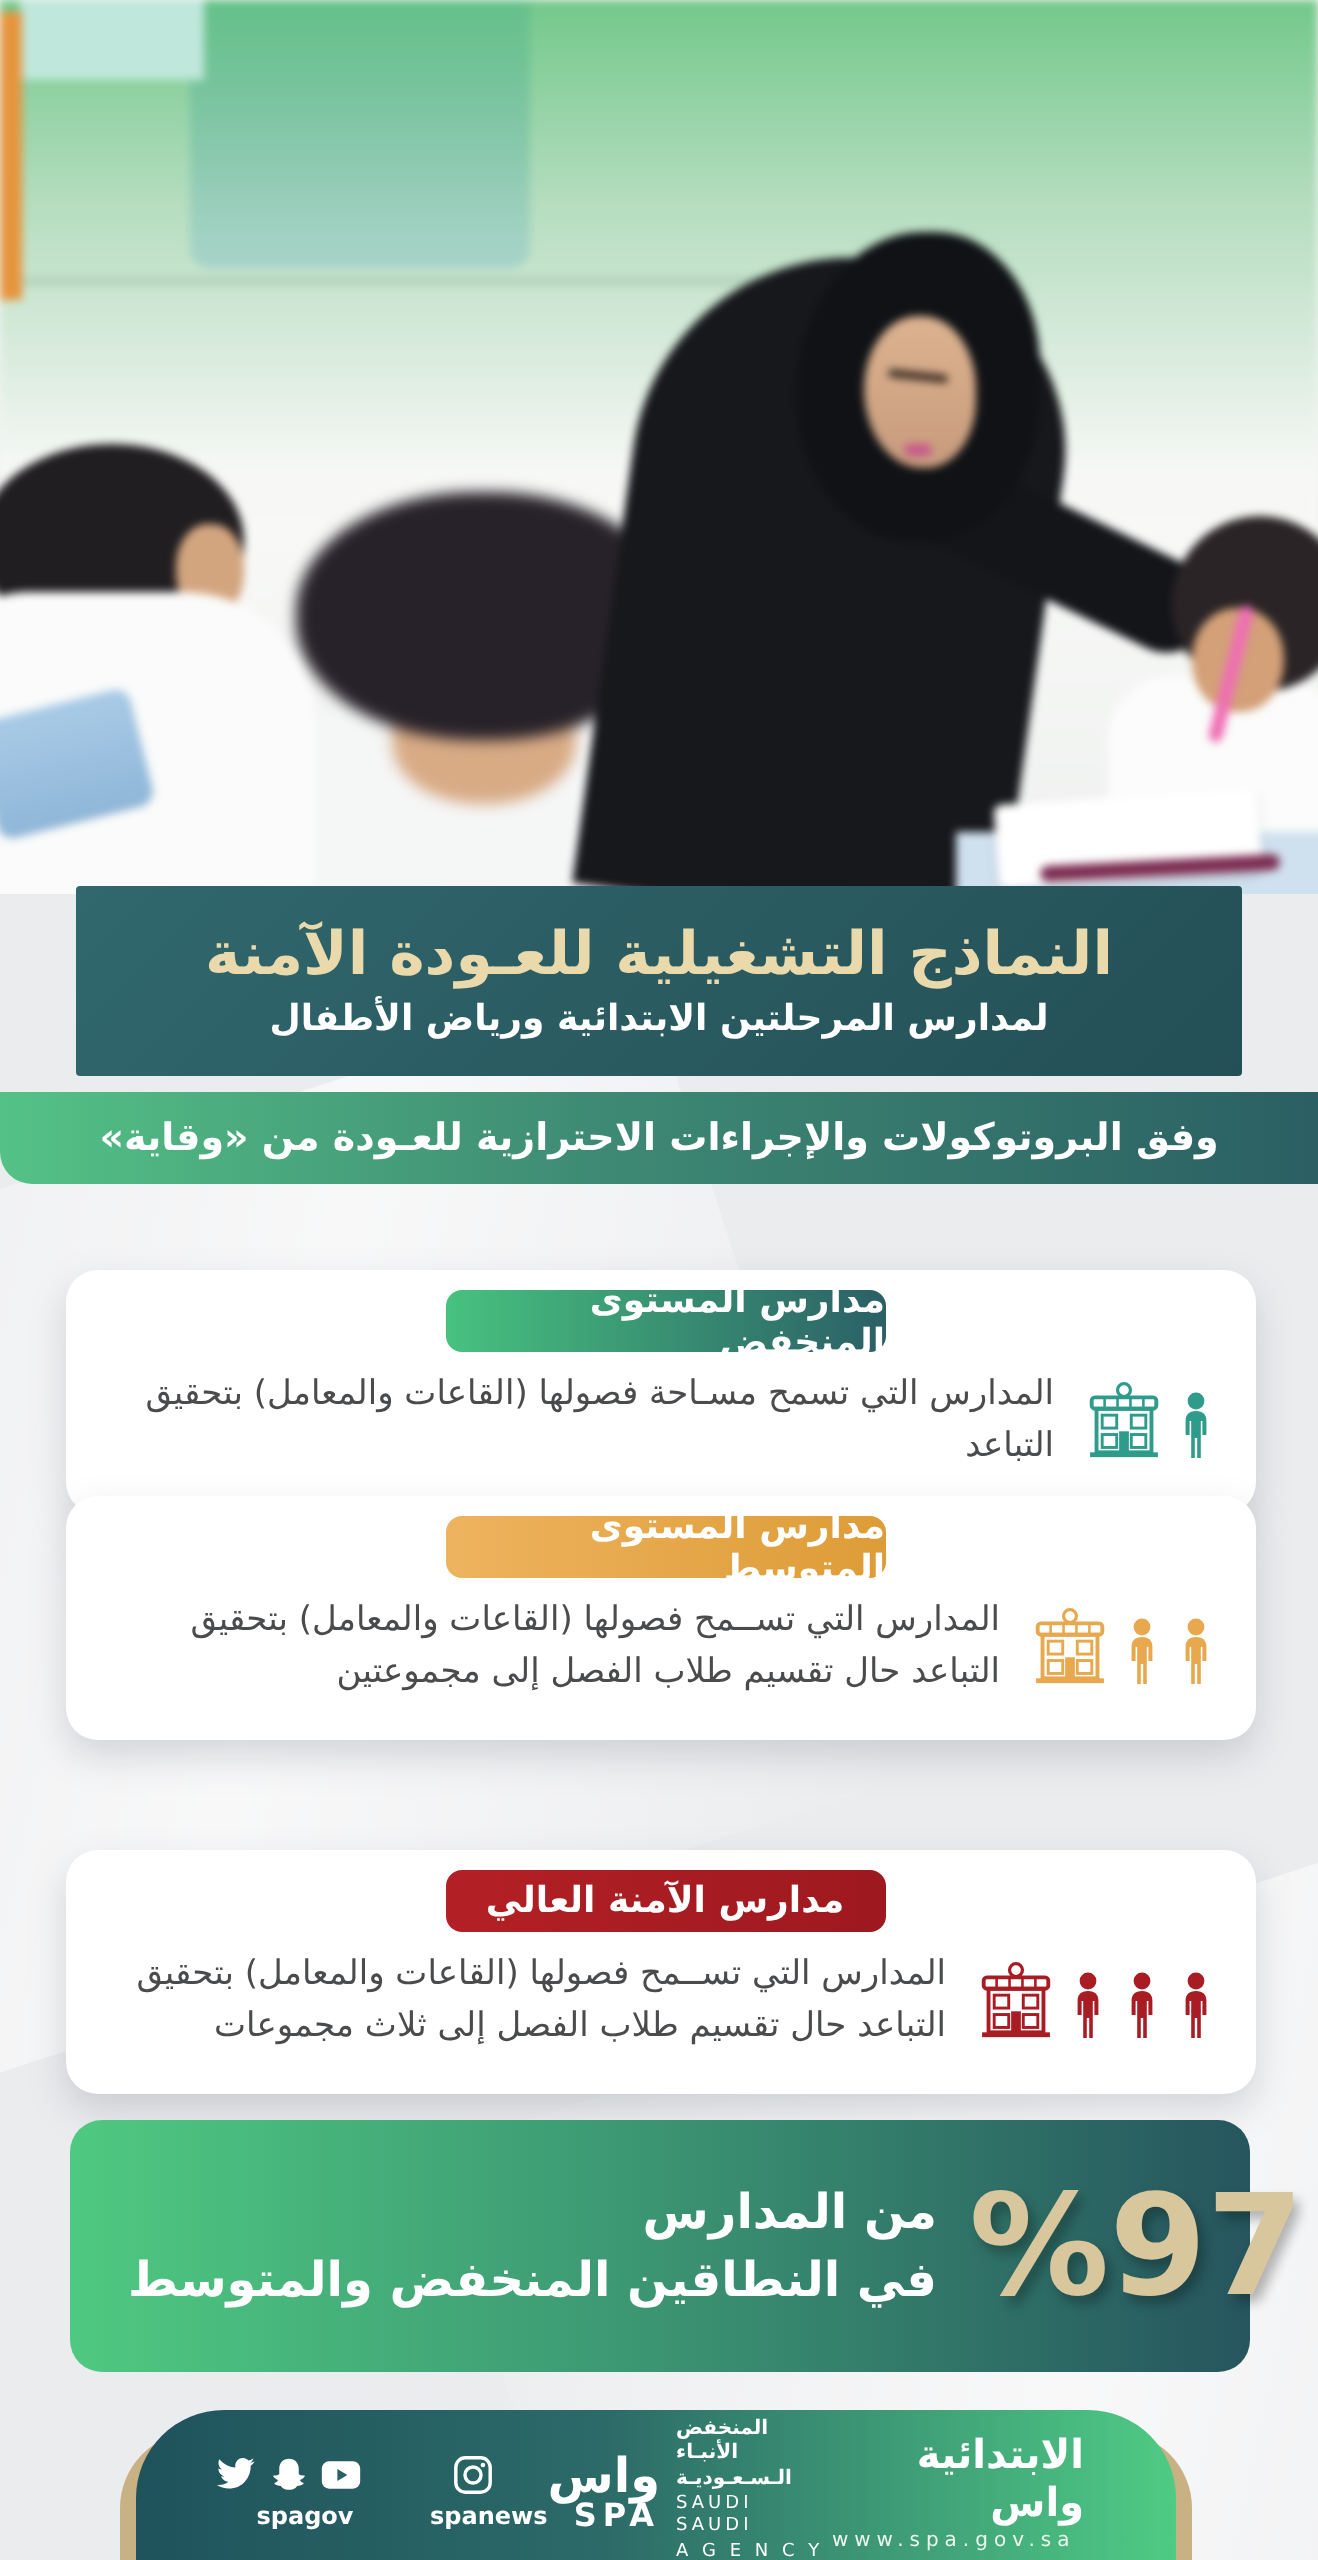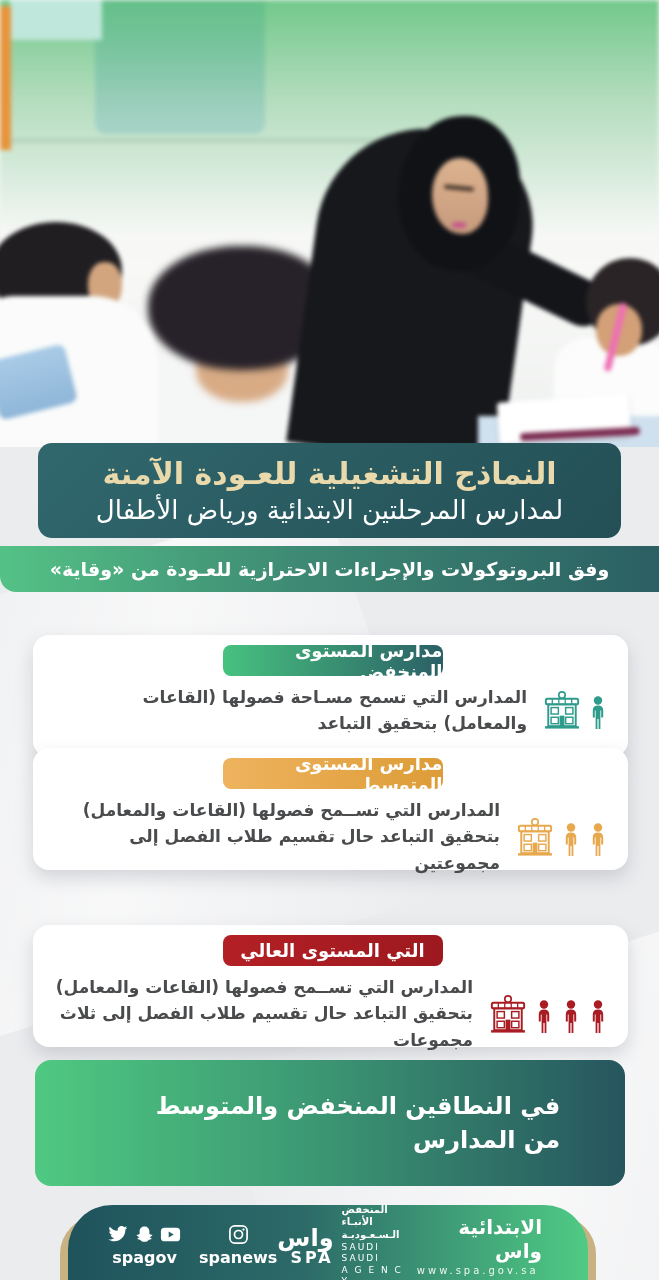--- a/index.html
+++ b/index.html
@@ -39,45 +39,45 @@
   .k2-body { position:absolute; left:126px; top:352px; width:240px; height:96px; background:#f5f6f6; border-radius:60px 60px 0 0; filter:blur(2px); }
   .k3-hair { position:absolute; left:586px; top:258px; width:88px; height:88px; background:#2a2426; border-radius:50%; }
   .k3-face { position:absolute; left:596px; top:304px; width:46px; height:52px; background:#d3a078; border-radius:48%; }
   .k3-body { position:absolute; left:554px; top:338px; width:122px; height:112px; background:#fbfcfb; border-radius:32px 42px 0 0; }
   .pencil { position:absolute; left:612px; top:302px; width:7px; height:70px; background:#ef6fb4; border-radius:4px; transform:rotate(14deg); }
   .desk-right { position:absolute; left:478px; top:416px; width:200px; height:42px; background:#cfe0ee; }
   .paper { position:absolute; left:498px; top:398px; width:132px; height:42px; background:#ffffff; border-radius:4px; transform:rotate(-4deg); box-shadow:0 2px 4px rgba(0,0,0,.15); }
   .notebook-edge { position:absolute; left:520px; top:430px; width:120px; height:8px; background:#7c2d52; border-radius:4px; transform:rotate(-3deg); }
 
   
-  .title-panel { position:absolute; left:38px; top:443px; width:583px; height:95px; border-radius:14px;
+  .title-panel { position:absolute; left:38px; top:443px; width:583px; height:95px; border-radius:2px;
     background:linear-gradient(135deg,#30686e 0%,#234f55 100%);
     display:flex; flex-direction:column; align-items:center; justify-content:center; gap:5px; }
   .title-main { color:#ead9ab; font-size:30px; font-weight:bold; line-height:1.1; }
-  .title-sub { color:#ffffff; font-size:26px; font-weight:normal; }
+  .title-sub { color:#ffffff; font-size:18px; font-weight:bold; }
 
   
   .band { position:absolute; left:0; top:546px; width:659px; height:46px;
     background:linear-gradient(to left,#2b5f63 0%,#3e8a74 55%,#54c286 100%);
     border-radius:0 0 0 16px;
     display:flex; align-items:center; justify-content:center; }
   .band-text { color:#ffffff; font-size:19px; font-weight:bold; }
 
   
   .card { position:absolute; left:33px; width:595px; height:122px; background:#ffffff; border-radius:16px;
     box-shadow:0 8px 18px rgba(120,125,135,.28); padding:10px 18px 10px 22px; }
   .card-low { top:635px; } .card-mid { top:748px; } .card-high { top:925px; }
   .badge { margin:0 auto; width:220px; height:31px; border-radius:8px; display:flex; align-items:center; justify-content:center;
     color:#fff; font-size:18px; font-weight:bold; }
   .badge-low  { background:linear-gradient(to left,#2b5f66 0%,#47c27f 100%); }
   .badge-mid  { background:linear-gradient(to left,#dd9c37 0%,#eeb35e 100%); }
   .badge-high { background:linear-gradient(to left,#9d191f 0%,#b32025 100%); }
   .card-row { display:flex; flex-direction:row; align-items:center; gap:14px; margin-top:8px; }
   .icon-cluster { display:flex; flex-direction:row-reverse; align-items:flex-end; gap:3px; flex:none; }
-  .card-desc { color:#4a4b4d; font-size:17px; font-weight:bold; line-height:1.55; text-align:right; flex:1; }
+  .card-desc { color:#4a4b4d; font-size:17px; font-weight:normal; line-height:1.55; text-align:right; flex:1; }
   .ic-low  { color:#2e9b8b; } .ic-mid { color:#e7a84e; } .ic-high { color:#aa1c23; }
   .building-svg { width:42px; height:40px; }
   .person-svg { width:24px; height:34px; }
 
   
   .stat-banner { position:absolute; left:35px; top:1060px; width:590px; height:126px; border-radius:16px;
     background:linear-gradient(to left,#26555e 0%,#3d9a74 55%,#4fc981 100%);
     display:flex; align-items:center; justify-content:center; gap:16px; }
   .stat-inner { display:flex; flex-direction:row; align-items:center; gap:16px; transform:translateX(28px); }
   .stat-value { color:#d8c69d; font-size:70px; font-weight:bold; line-height:1; text-shadow:3px 4px 6px rgba(0,0,0,.28); }
@@ -95,21 +95,21 @@
   .logo-block { display:flex; flex-direction:row-reverse; align-items:center; gap:8px; direction:ltr; }
   .logo-mark { display:flex; flex-direction:column; align-items:flex-end; line-height:1; }
   .logo-ar { color:#fff; font-size:24px; font-weight:bold; }
   .logo-en { color:#fff; font-size:16px; font-weight:bold; letter-spacing:3px; }
   .logo-text { display:flex; flex-direction:column; align-items:flex-start; gap:1px; }
   .agency-ar { color:#fff; font-size:10px; font-weight:bold; line-height:1.2; }
   .agency-en { color:#fff; font-size:9px; letter-spacing:2px; line-height:1.25; }
   .social-block { display:flex; flex-direction:row; align-items:center; gap:18px; direction:ltr; }
   .social-group { display:flex; flex-direction:column; align-items:center; gap:3px; }
   .social-row { display:flex; flex-direction:row; align-items:center; gap:5px; }
-  .social-label { color:#fff; font-size:16px; font-weight:bold; }
+  .social-label { color:#fff; font-size:12px; font-weight:bold;margin-left:16px; }
   .soc-svg { width:21px; height:21px; }
 </style>
 </head>
 <body>
 
 <div class="streak streak1"></div>
 <div class="streak streak2"></div>
 
 <div class="hero">
   <div class="hero-art">
@@ -217,21 +217,21 @@
         </svg>
       <svg class="person-svg" viewBox="0 0 24 34">
           <use href="#person"></use>
         </svg>
     </div>
     <div class="card-desc">المدارس التي تســمح فصولها (القاعات والمعامل) بتحقيق التباعد حال تقسيم طلاب الفصل إلى مجموعتين</div>
   </div>
 </div>
 
 <div class="card card-high">
-  <div class="badge badge-high">التي المستوى العالي</div>
+  <div class="badge badge-high">مدارس الآمنة العالي</div>
   <div class="card-row">
     <div class="icon-cluster ic-high">
       <svg class="building-svg" viewBox="0 0 52 48">
           <use href="#building"></use>
         </svg>
       <svg class="person-svg" viewBox="0 0 24 34">
           <use href="#person"></use>
         </svg>
       <svg class="person-svg" viewBox="0 0 24 34">
           <use href="#person"></use>
@@ -239,23 +239,24 @@
       <svg class="person-svg" viewBox="0 0 24 34">
           <use href="#person"></use>
         </svg>
     </div>
     <div class="card-desc">المدارس التي تســمح فصولها (القاعات والمعامل) بتحقيق التباعد حال تقسيم طلاب الفصل إلى ثلاث مجموعات</div>
   </div>
 </div>
 
 <div class="stat-banner">
   <div class="stat-inner">
+    <div class="stat-value" dir="ltr">%97</div>
     <div class="stat-lines">
+      <div class="stat-line">من المدارس</div>
       <div class="stat-line">في النطاقين المنخفض والمتوسط</div>
-      <div class="stat-line">من المدارس</div>
     </div>
   </div>
 </div>
 
 <div class="footer-under"></div>
 <div class="footer-bar">
   <div class="brand-block">
     <div class="brand-title">الابتدائية واس</div>
     <div class="brand-url">www.spa.gov.sa</div>
   </div>

